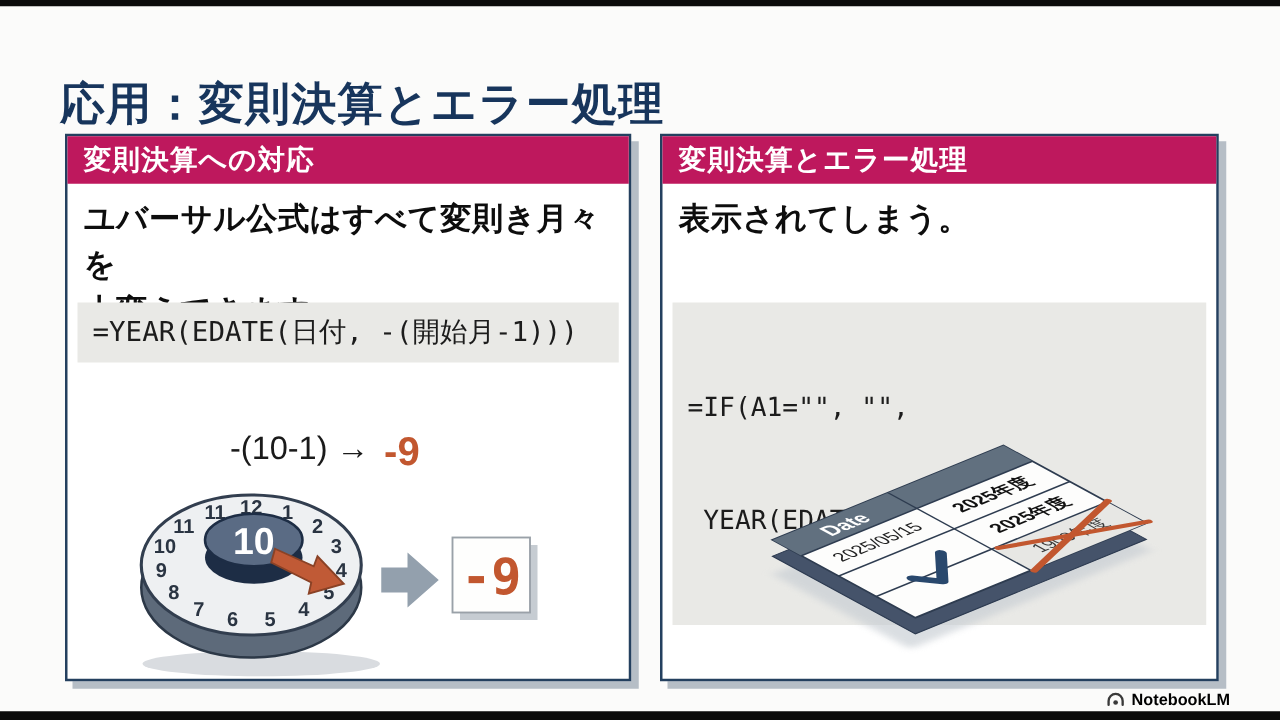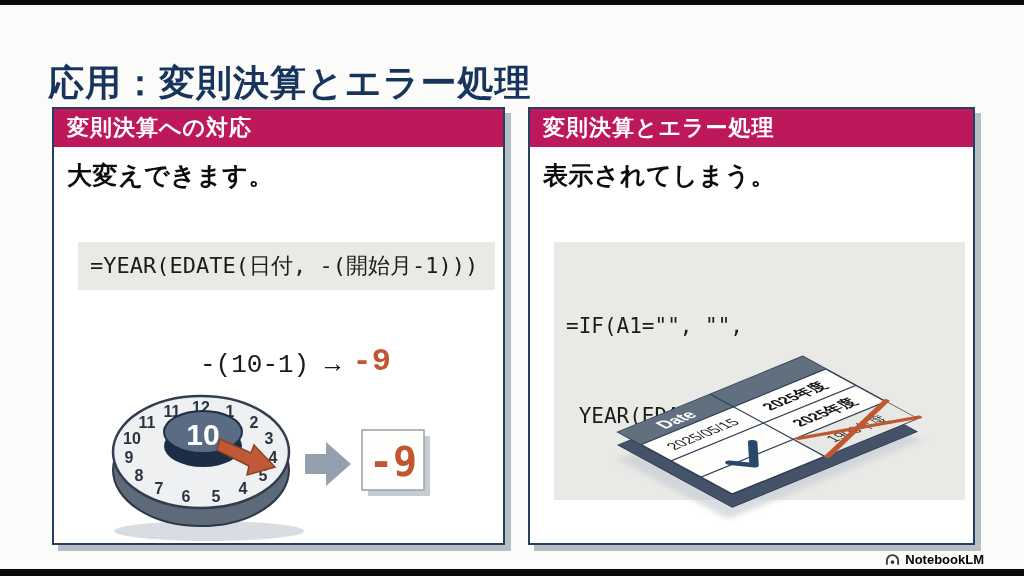--- a/index.html
+++ b/index.html
@@ -14,45 +14,46 @@
          border:2px solid #24405f;box-shadow:6px 6px 0 rgba(165,175,185,.8);box-sizing:border-box;}
   .panel.left{left:52px;width:453px;}
   .panel.right{left:528px;width:447px;}
   .panel-header{height:38px;background:#be185d;color:#ffffff;font-size:22px;font-weight:bold;
                 line-height:38px;padding-left:13px;letter-spacing:1px;}
   .panel-body{position:relative;width:100%;height:396px;}
   .body-text{position:absolute;top:10px;left:13px;right:10px;font-size:25px;font-weight:bold;
              color:#0d0d0d;line-height:37px;letter-spacing:.5px;}
   .formula-box{position:absolute;top:95px;left:8px;right:8px;background:#e9e9e6;
                padding:9px 12px;font-family:"DejaVu Sans Mono","Liberation Mono",monospace;
-               font-size:22px;color:#1c1c1c;white-space:pre;box-sizing:border-box;margin-left:16px;}
+               font-size:22px;color:#1c1c1c;white-space:pre;box-sizing:border-box;}
   .formula-box.two-line{font-size:21px;line-height:30px;}
   .example-line{position:absolute;top:157px;left:13px;font-size:24px;font-weight:bold;color:#0d0d0d;}
-  .calc-line{position:absolute;top:196px;left:130px;display:flex;align-items:flex-end;
-             font-family:Liberation Mono, monospace;font-size:26px;color:#1a1a1a;margin-left:16px;}
+  .calc-line{position:absolute;top:196px;left:130px;display:flex;align-items:flex-start;
+             font-family:Liberation Sans, sans-serif;font-size:26px;color:#1a1a1a;}
   .calc-result{margin-left:12px;font-size:32px;font-weight:bold;color:#c2572f;}
   .illus{position:absolute;left:0;}
   .clock-svg{top:235px;}
   .table-svg{top:185px;}
   .brand{position:absolute;right:40px;bottom:9px;display:flex;gap:5px;
          font-size:13px;font-weight:bold;color:#000000;}
 </style>
 </head>
 <body>
 
 <div class="stage">
   <div class="letterbox top"></div>
   <div class="letterbox bottom"></div>
 
   <div class="slide-title">応用：変則決算とエラー処理</div>
 
   <div class="panel left">
     <div class="panel-header">変則決算への対応</div>
     <div class="panel-body">
       <div class="body-text">
+        <div>ユバーサル公式はすべて変則き月々を</div>
         <div>大変えできます。</div>
       </div>
       <div class="formula-box">=YEAR(EDATE(日付, -(開始月-1)))</div>
       <div class="calc-line">
         <span>-(10-1) →</span>
         <span class="calc-result">-9</span>
       </div>
 
       <svg class="illus clock-svg" width="449" height="160" viewBox="0 0 449 160">
         <ellipse cx="155" cy="149" rx="95" ry="10" fill="#d9dce0"></ellipse>

